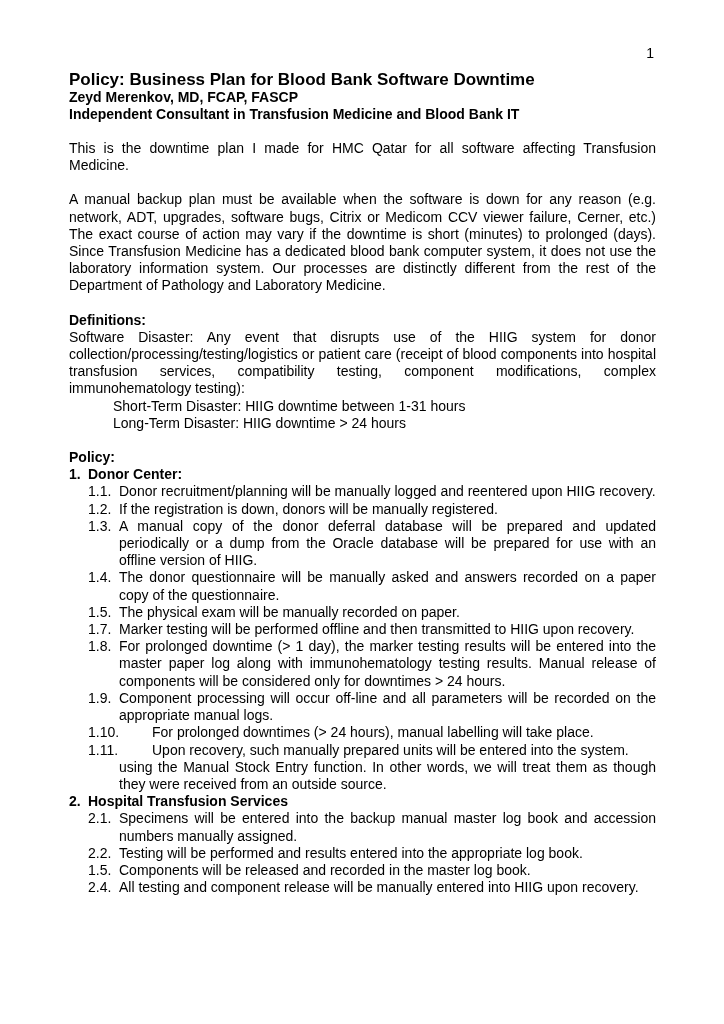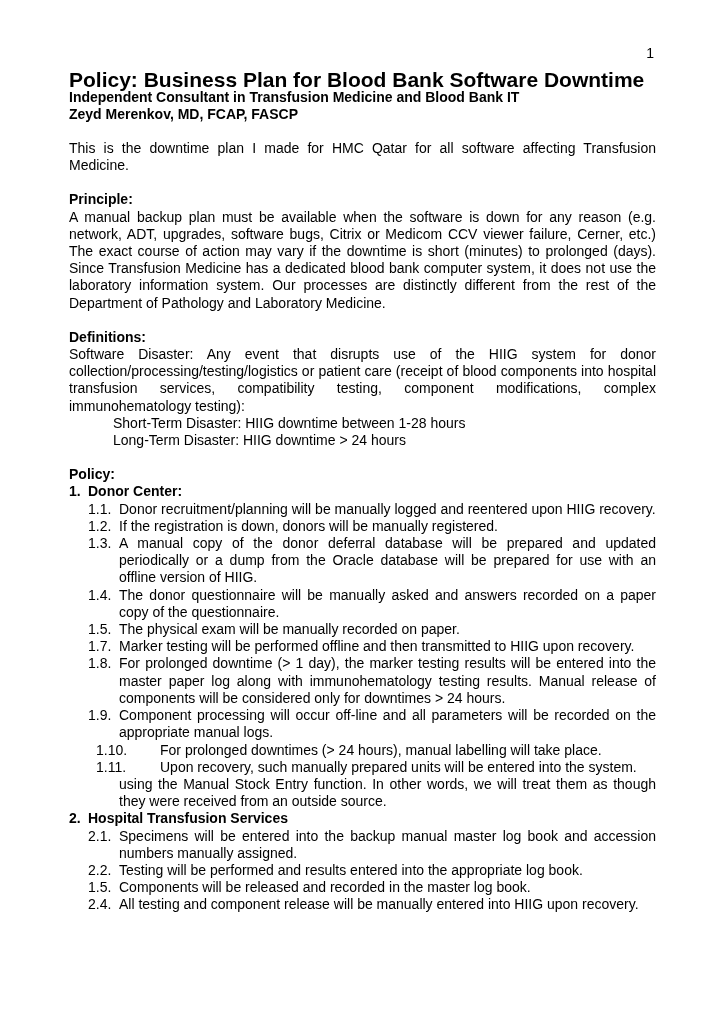--- a/index.html
+++ b/index.html
@@ -1,55 +1,54 @@
 <!DOCTYPE html>
 <html><head>
 <meta charset="utf-8">
 <style>
   html, body { margin: 0; padding: 0; background: #ffffff; }
   body { width: 724px; height: 1024px; position: relative; overflow: hidden;
          font-family: "Liberation Sans", sans-serif; color: #000; }
   .page { position: absolute; left: 69px; top: 0; width: 587px; font-size: 14px; line-height: 17.2px; }
   .pagenum { position: absolute; right: 70px; top: 45px; font-size: 14px; }
-  .title { margin-top: 70px; font-weight: bold; font-size: 21px; line-height: 19px; }
+  .title { margin-top: 70px; font-weight: bold; font-size: 17px; line-height: 19px; }
   .subtitle { font-weight: bold; font-size: 14px; line-height: 17px; }
   .para { text-align: justify; }
   .gap { height: 17px; }
   .heading { font-weight: bold; }
   .indent-def { padding-left: 44px; }
   .sec { display: flex; }
   .sec-num { width: 15px; font-weight: bold; flex: none; }
   .sec-label { font-weight: bold; padding-left: 4px; text-align: right; }
   .item { display: flex; padding-left: 19px; }
   .item-num { flex: none; width: 31px; }
-  .item-num.wide { width: 64px; margin-left: 8px; }
+  .item-num.wide { width: 64px; }
   .item-text { flex: 1; text-align: justify; }
   .cont { padding-left: 50px; text-align: justify; }
   b { font-weight: normal; }
 </style>
 </head>
 <body>
 
 <div class="pagenum">1</div>
 
 <div class="page">
   <div class="title">Policy:  Business Plan for Blood Bank Software Downtime</div>
+  <div class="subtitle">Zeyd Merenkov, MD, FCAP, FASCP</div>
   <div class="subtitle">Independent Consultant in Transfusion Medicine and Blood Bank IT</div>
-  <div class="subtitle">Zeyd Merenkov, MD, FCAP, FASCP</div>
   <div class="gap"></div>
   <div class="para">This is the downtime plan I made for HMC Qatar for all software affecting Transfusion Medicine.</div>
   <div class="gap"></div>
 
-  <div class="heading">Principle:</div>
   <div class="para">A manual backup plan must be available when the software is down for any reason (e.g. network, ADT, upgrades, software bugs, Citrix or Medicom CCV viewer failure, Cerner, etc.) The exact course of action may vary if the downtime is short (minutes) to prolonged (days). Since Transfusion Medicine has a dedicated blood bank computer system, it does not use the laboratory information system.  Our processes are distinctly different from the rest of the Department of Pathology and Laboratory Medicine.</div>
   <div class="gap"></div>
 
   <div class="heading">Definitions:</div>
   <div class="para"><b>Software Disaster:</b><span>  Any event that disrupts use of the HIIG system for donor collection/processing/testing/logistics or patient care (receipt of blood components into hospital transfusion services, compatibility testing, component modifications, complex immunohematology testing):</span></div>
-  <div class="indent-def"><b>Short-Term Disaster:</b><span>  HIIG downtime between 1-28 hours</span></div>
+  <div class="indent-def"><b>Short-Term Disaster:</b><span>  HIIG downtime between 1-31 hours</span></div>
   <div class="indent-def"><b>Long-Term Disaster:</b><span>  HIIG downtime &gt; 24 hours</span></div>
   <div class="gap"></div>
 
   <div class="heading">Policy:</div>
 
   <div class="sec">
     <span class="sec-num">1.</span>
     <span class="sec-label">Donor Center:</span>
   </div>
   <div class="item">

